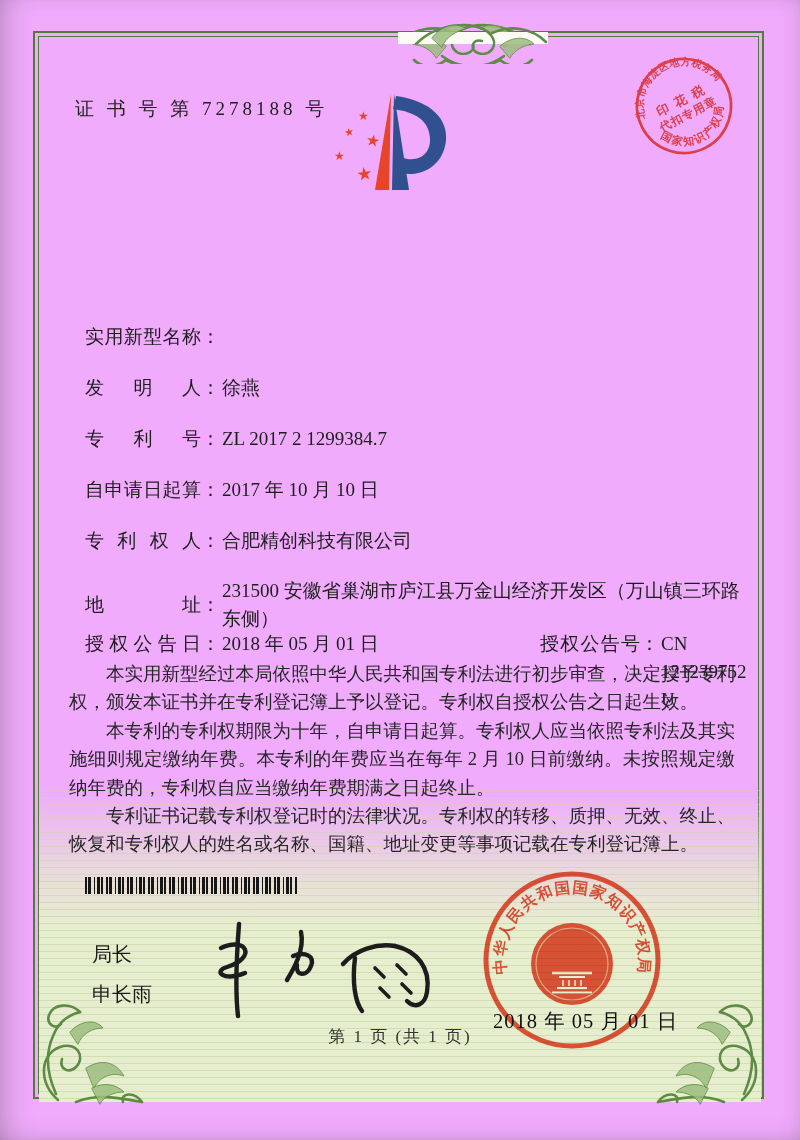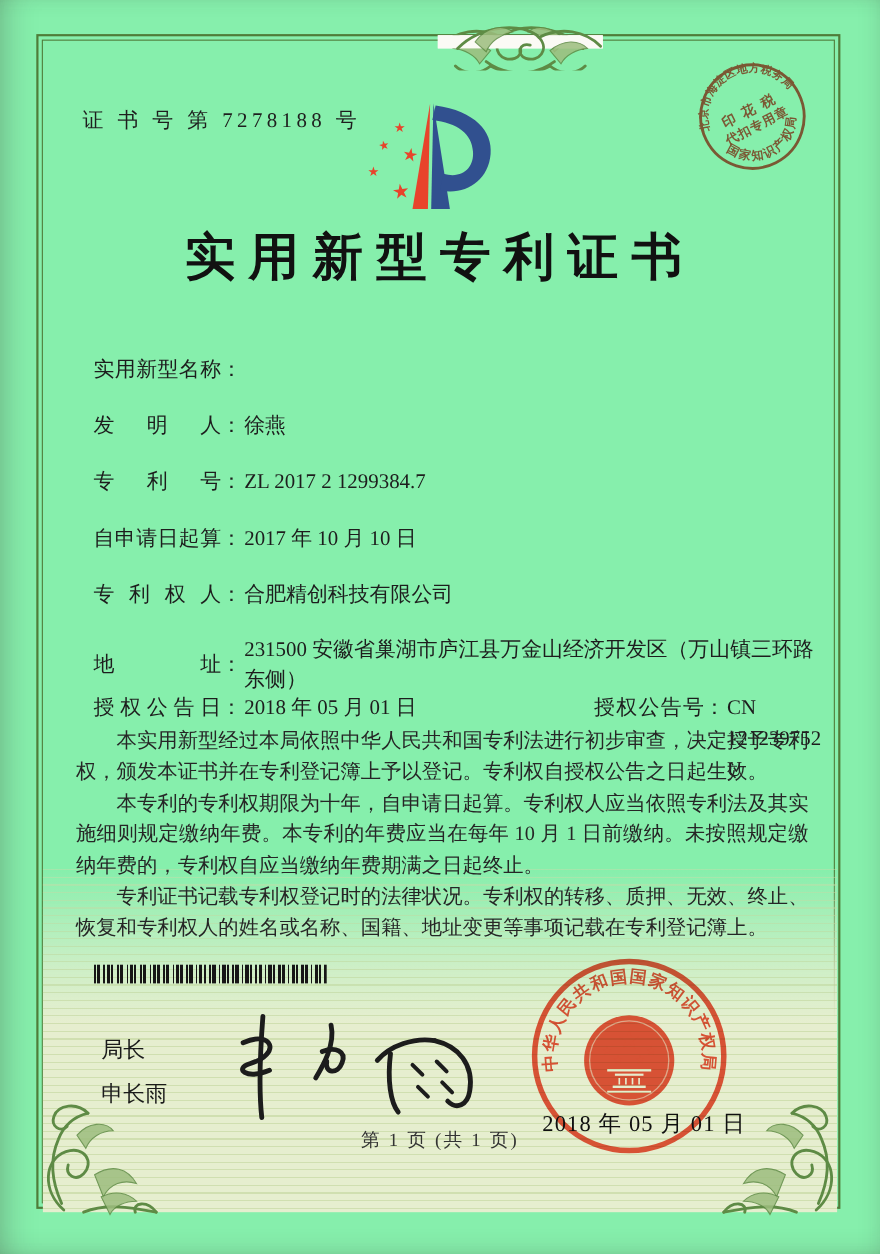--- a/index.html
+++ b/index.html
@@ -4,21 +4,21 @@
 <style>
   :root{
     --border_green:#4f7c39; --flourish_green:#5e8b45; --leaf_fill:#9dbd7e;
     --stamp_red:#e8503c; --seal_red:#ef4f36; --logo_red:#e8432b; --logo_blue:#31508f;
     --tint:#e6eecf; --wave:#c9dcab;
     --serif:"Liberation Serif","DejaVu Serif",serif;
     --sans:"Liberation Sans","DejaVu Sans",sans-serif;
   }
   *{margin:0;padding:0;box-sizing:border-box}
   html,body{width:800px;height:1140px;overflow:hidden;background:#efede8;}
-  .page{position:absolute;inset:0;width:800px;height:1140px;background:#86efac;
+  .page{position:absolute;inset:0;width:800px;height:1140px;background:#f0abfc;
     box-shadow:inset 28px 0 30px -26px rgba(60,60,55,.35),
                inset -18px 0 24px -22px rgba(60,60,55,.22),
                inset 0 -20px 26px -24px rgba(60,60,55,.30),
                inset 0 16px 22px -22px rgba(60,60,55,.18);
     font-family:var(--serif);color:#222;}
   
   .frame{position:absolute;left:33px;top:31px;width:731px;height:1068px;border:2px solid var(--border_green);}
   .frame-inner{position:absolute;inset:3px;border:1px solid var(--border_green);}
   
   .green-zone{position:absolute;left:39px;right:39px;top:790px;bottom:38px;z-index:1;
@@ -127,21 +127,20 @@
     <text font-size="10" letter-spacing="0.5">
       <textPath href="#taxTop" startOffset="50%" text-anchor="middle">北京市海淀区地方税务局</textPath>
     </text>
     <text x="0" y="-2" text-anchor="middle" font-size="12.5" letter-spacing="2">印 花 税</text>
     <text x="0" y="13" text-anchor="middle" font-size="11.5" letter-spacing="1">代扣专用章</text>
     <text font-size="11" letter-spacing="1.5">
       <textPath href="#taxBot" startOffset="50%" text-anchor="middle">国家知识产权局</textPath>
     </text>
   </svg>
 
-  <div class="title">实用新型专利证书</div>
 
   <div class="frow" style="top:323px">
     <span class="lbl">实用新型名称</span>
       <span class="colon">：</span>
   </div>
   <div class="frow" style="top:374px">
     <span class="lbl">发明人</span>
       <span class="colon">：</span>
     <span class="val">徐燕</span>
   </div>
@@ -171,21 +170,21 @@
     <span class="val">2018 年 05 月 01 日</span>
     <span class="grant-right">
       <span class="lbl">授权公告号</span>
         <span class="colon">：</span>
       <span class="val">CN 121239752 U</span>
     </span>
   </div>
 
   <div class="paras">
     <p>本实用新型经过本局依照中华人民共和国专利法进行初步审查，决定授予专利权，颁发本证书并在专利登记簿上予以登记。专利权自授权公告之日起生效。</p>
-    <p>本专利的专利权期限为十年，自申请日起算。专利权人应当依照专利法及其实施细则规定缴纳年费。本专利的年费应当在每年 10 月 1 日前缴纳。未按照规定缴纳年费的，专利权自应当缴纳年费期满之日起终止。</p>
+    <p>本专利的专利权期限为十年，自申请日起算。专利权人应当依照专利法及其实施细则规定缴纳年费。本专利的年费应当在每年 2 月 10 日前缴纳。未按照规定缴纳年费的，专利权自应当缴纳年费期满之日起终止。</p>
     <p>专利证书记载专利权登记时的法律状况。专利权的转移、质押、无效、终止、恢复和专利权人的姓名或名称、国籍、地址变更等事项记载在专利登记簿上。</p>
   </div>
 
   <div class="barcode"></div>
   <div class="signer-title">局长</div>
   <div class="signer-name">申长雨</div>
 
   <svg class="signature" width="240" height="115" viewBox="0 0 240 115">
     <g fill="none" stroke="#1c1c1c" stroke-width="4.4" stroke-linecap="round">
       <path d="M34 16 C32 42 30 82 33 108"></path>

